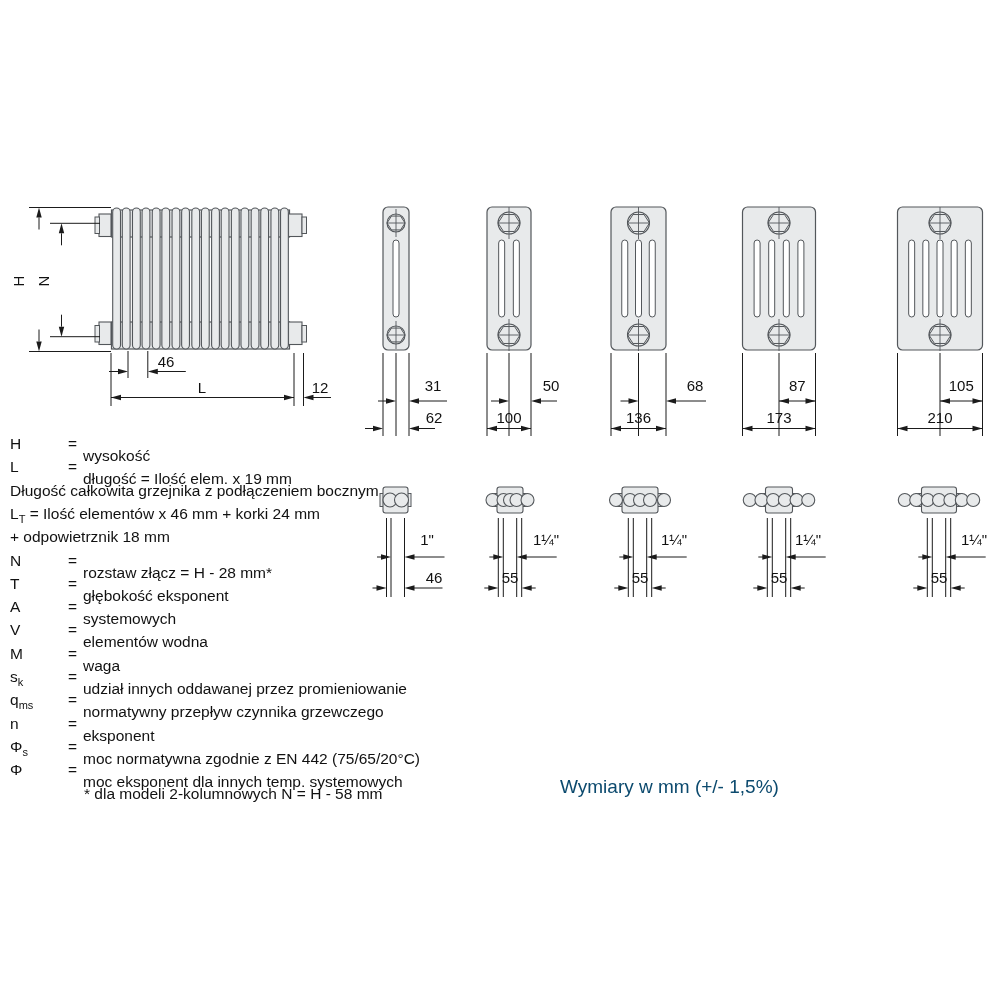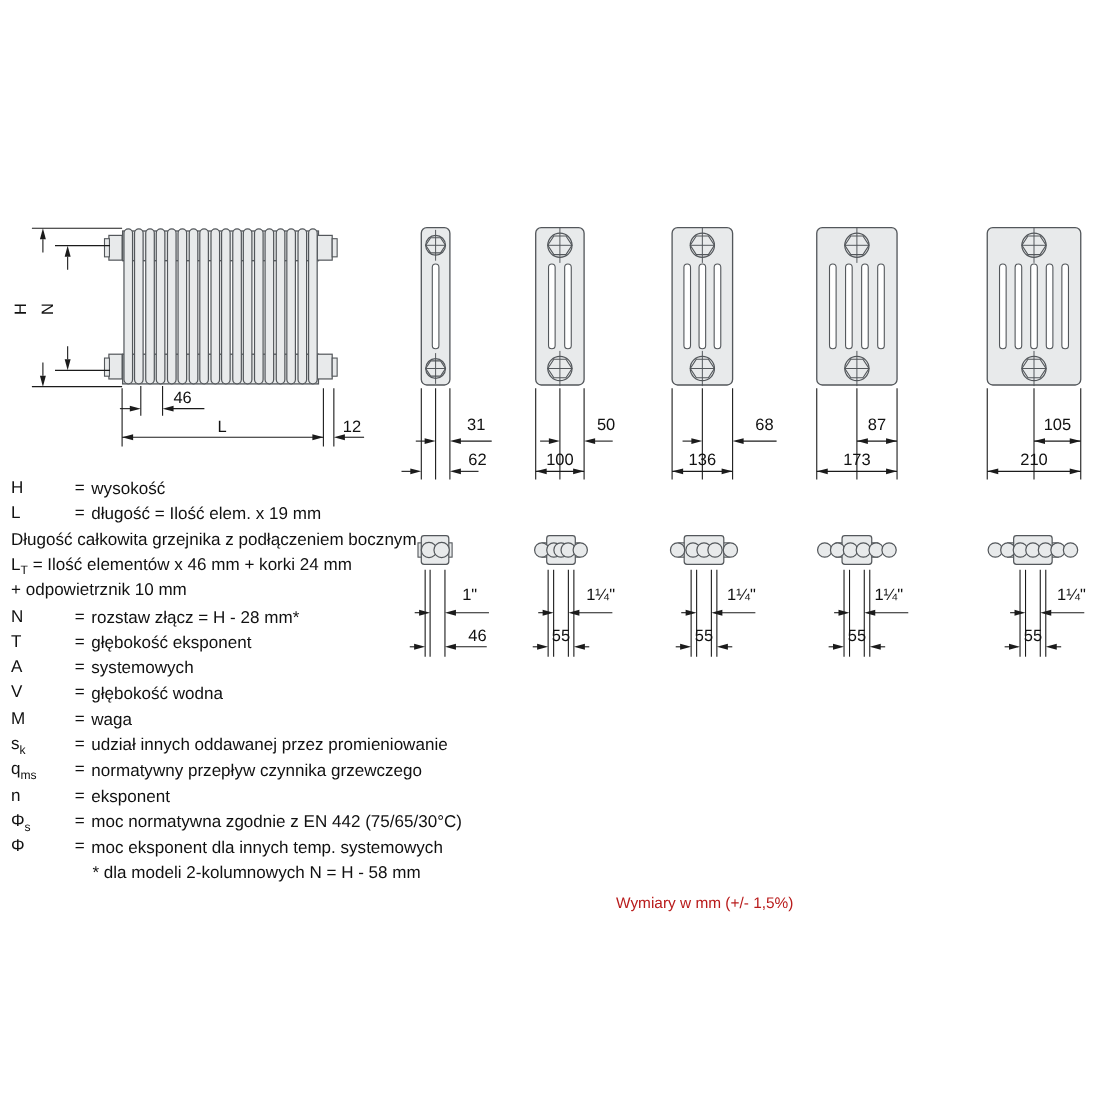--- a/index.html
+++ b/index.html
@@ -4,26 +4,26 @@
 <style>
   html,body{margin:0;padding:0;background:#fff;}
   #page{position:relative;width:1000px;height:1000px;background:#ffffff;
         font-family:"Liberation Sans",sans-serif;overflow:hidden;}
   #drawing{position:absolute;left:0;top:0;}
   #legend{position:absolute;left:0;top:0;width:560px;height:820px;}
   .legend-row{position:absolute;left:10px;height:22px;line-height:22px;
               font-size:15.5px;color:#111;white-space:nowrap;}
   .sym{position:absolute;left:0;top:0;}
   .eq{position:absolute;left:58px;top:0;}
-  .desc{position:absolute;left:73px;top:1px;}
+  .desc{position:absolute;left:73px;top:12px;}
   .plain{position:absolute;left:0;top:0;}
   .plain.indent{left:74px;}
   sub{font-size:11px;}
-  .footer-note{position:absolute;left:560px;top:776px;font-size:14px;color:#b91c1c;
-               white-space:nowrap;margin-top:36px;}
+  .footer-note{position:absolute;left:560px;top:776px;font-size:19px;color:#0c4a6e;
+               white-space:nowrap;}
 </style>
 </head>
 <body>
 
 <div id="page">
   <svg id="drawing" width="1000" height="1000" viewBox="0 0 1000 1000">
       <g>
         <g>
           <rect x="111.5" y="210" width="178" height="27" fill="#e8eaeb" stroke="#53575b" stroke-width="1.2"></rect>
           <rect x="111.5" y="322" width="178" height="27" fill="#e8eaeb" stroke="#53575b" stroke-width="1.2"></rect>
@@ -411,41 +411,41 @@
         <span class="eq">=</span>
         <span class="desc">długość = Ilość elem. x 19 mm</span>
       </div>
       <div class="legend-row" style="top: 479.6px;">
         <span class="plain">Długość całkowita grzejnika z podłączeniem bocznym</span>
       </div>
       <div class="legend-row" style="top: 502.9px;">
         <span class="plain">L<sub>T</sub> = Ilość elementów x 46 mm + korki 24 mm</span>
       </div>
       <div class="legend-row" style="top: 526.2px;">
-        <span class="plain">+ odpowietrznik 10 mm</span>
+        <span class="plain">+ odpowietrznik 18 mm</span>
       </div>
       <div class="legend-row" style="top: 549.5px;">
         <span class="sym">N</span>
         <span class="eq">=</span>
         <span class="desc">rozstaw złącz = H - 28 mm*</span>
       </div>
       <div class="legend-row" style="top: 572.8px;">
         <span class="sym">T</span>
         <span class="eq">=</span>
         <span class="desc">głębokość eksponent</span>
       </div>
       <div class="legend-row" style="top: 596.1px;">
         <span class="sym">A</span>
         <span class="eq">=</span>
         <span class="desc">systemowych</span>
       </div>
       <div class="legend-row" style="top: 619.4px;">
         <span class="sym">V</span>
         <span class="eq">=</span>
-        <span class="desc">głębokość wodna</span>
+        <span class="desc">elementów wodna</span>
       </div>
       <div class="legend-row" style="top: 642.7px;">
         <span class="sym">M</span>
         <span class="eq">=</span>
         <span class="desc">waga</span>
       </div>
       <div class="legend-row" style="top: 666px;">
         <span class="sym">s<sub>k</sub></span>
         <span class="eq">=</span>
         <span class="desc">udział innych oddawanej przez promieniowanie</span>
@@ -456,21 +456,21 @@
         <span class="desc">normatywny przepływ czynnika grzewczego</span>
       </div>
       <div class="legend-row" style="top: 712.6px;">
         <span class="sym">n</span>
         <span class="eq">=</span>
         <span class="desc">eksponent</span>
       </div>
       <div class="legend-row" style="top: 735.9px;">
         <span class="sym">Φ<sub>s</sub></span>
         <span class="eq">=</span>
-        <span class="desc">moc normatywna zgodnie z EN 442 (75/65/30°C)</span>
+        <span class="desc">moc normatywna zgodnie z EN 442 (75/65/20°C)</span>
       </div>
       <div class="legend-row" style="top: 759.2px;">
         <span class="sym">Φ</span>
         <span class="eq">=</span>
         <span class="desc">moc eksponent dla innych temp. systemowych</span>
       </div>
       <div class="legend-row" style="top: 782.5px;">
         <span class="plain indent">* dla modeli 2-kolumnowych N = H - 58 mm</span>
       </div>
     </div>

